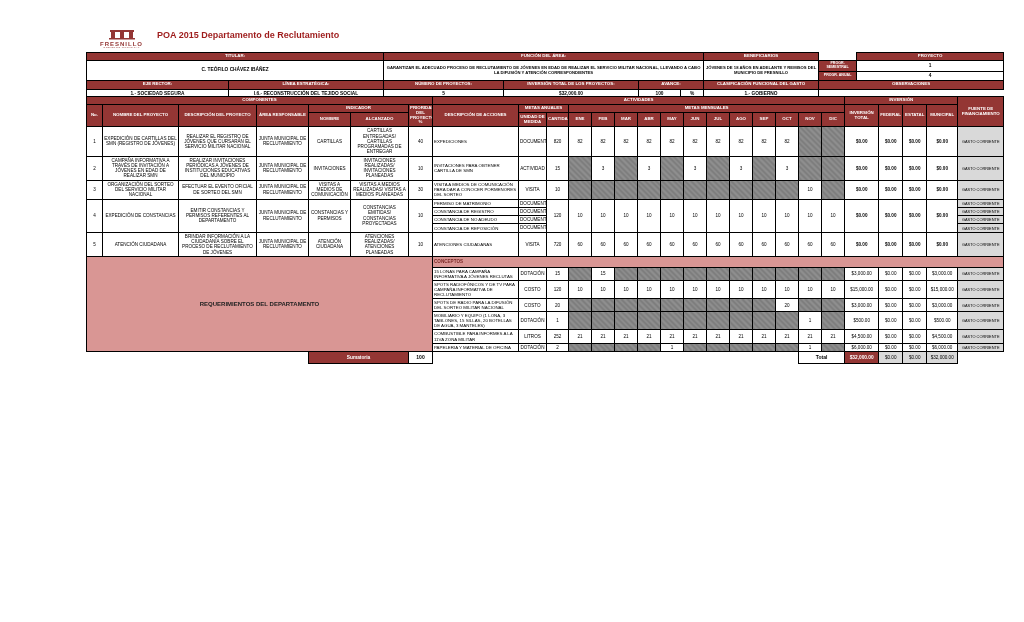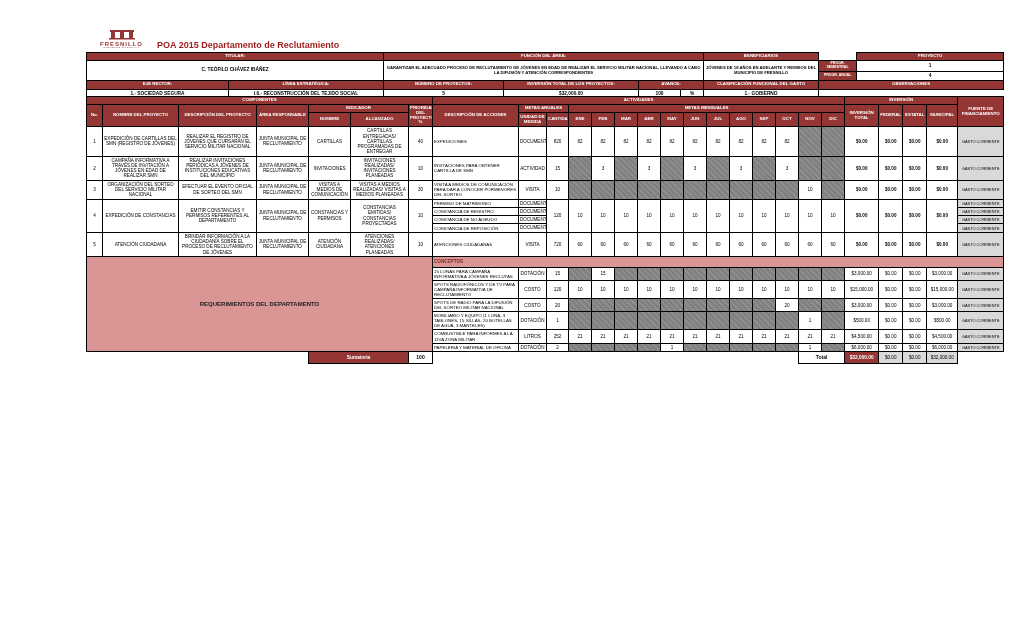--- a/index.html
+++ b/index.html
@@ -1,18 +1,18 @@
 <!DOCTYPE html>
 <html><head>
 <meta charset="utf-8">
 <style>
   html,body{margin:0;padding:0;background:#ffffff;}
   .canvas{position:relative;width:1024px;height:622px;background:#fff;overflow:hidden;
           font-family:"Liberation Sans",sans-serif;color:#000;}
-  .titlebar{position:absolute;left:100px;top:30px;display:flex;align-items:flex-end;gap:14px;}
+  .titlebar{position:absolute;left:100px;top:30px;display:flex;align-items:flex-start;gap:14px;}
   .logo{display:flex;flex-direction:column;align-items:center;line-height:1;}
   .logo-word{color:#943634;font-size:6px;font-weight:bold;letter-spacing:1px;}
   .logo-sub{color:#943634;font-size:2.5px;letter-spacing:0.5px;}
   .page-title{color:#9e1c1c;font-size:9px;font-weight:bold;}
 
   table{border-collapse:collapse;table-layout:fixed;}
   td,th{border:1px solid #000;padding:1px;overflow:hidden;vertical-align:middle;
         font-family:"Liberation Sans",sans-serif;}
   .hdr{background:#943634;color:#fff;font-weight:bold;font-size:4.4px;text-align:center;line-height:1.1;}
   .c{font-size:4.6px;text-align:center;line-height:1.15;background:#fff;}

